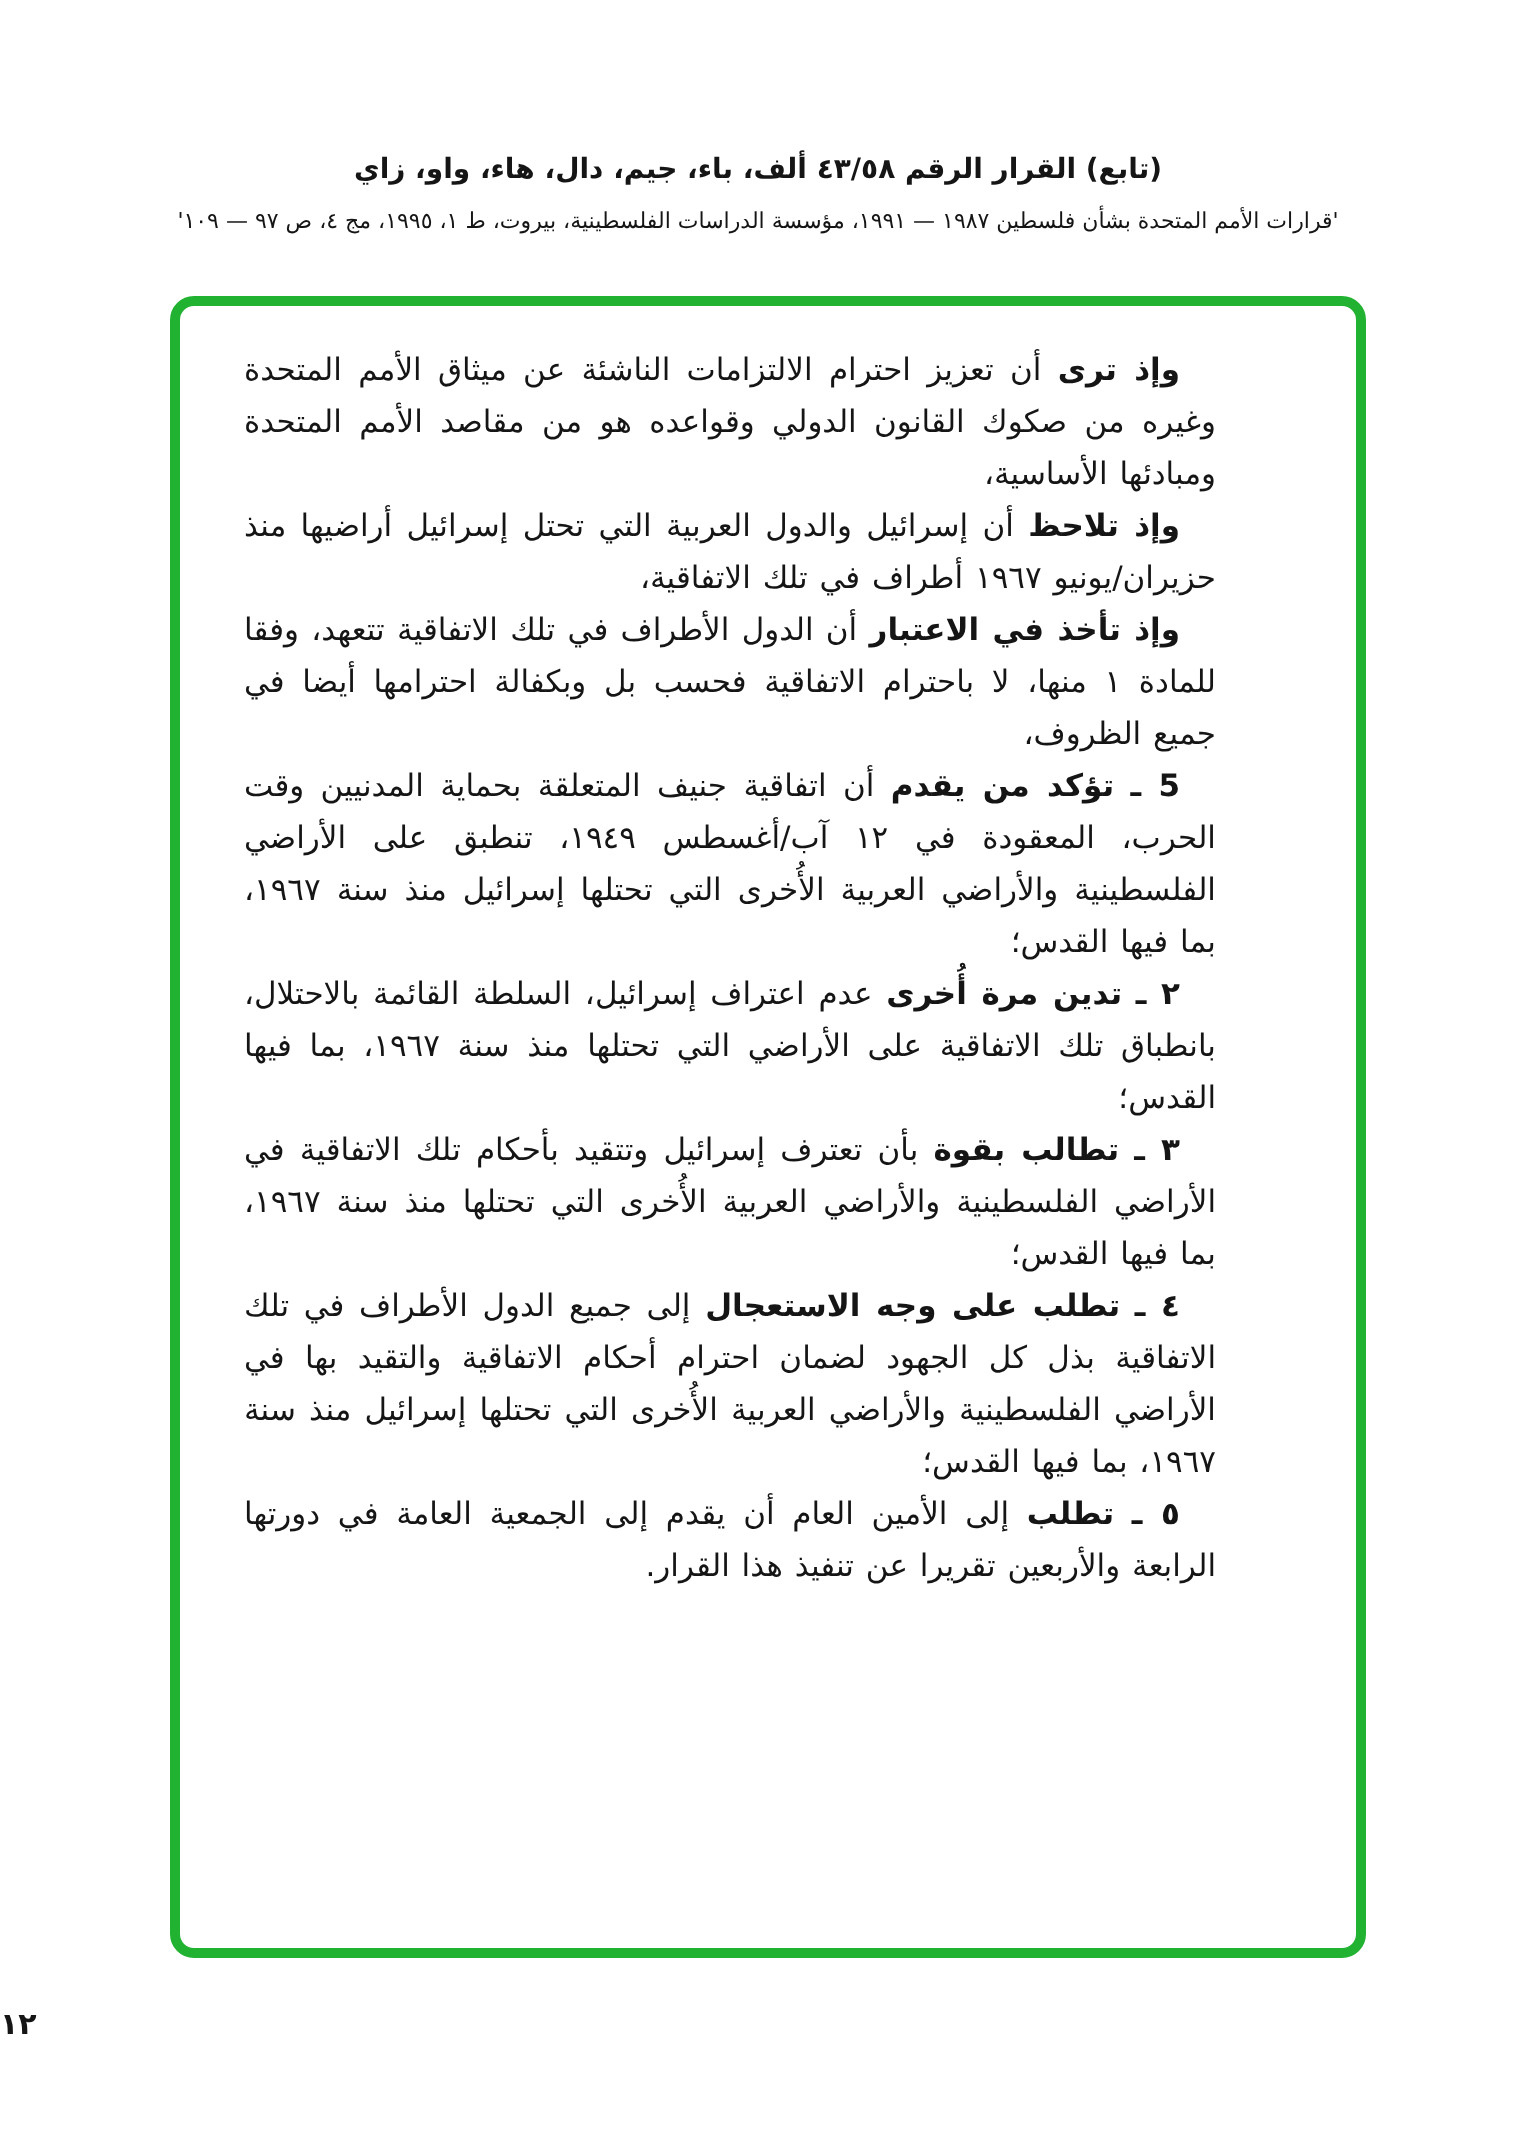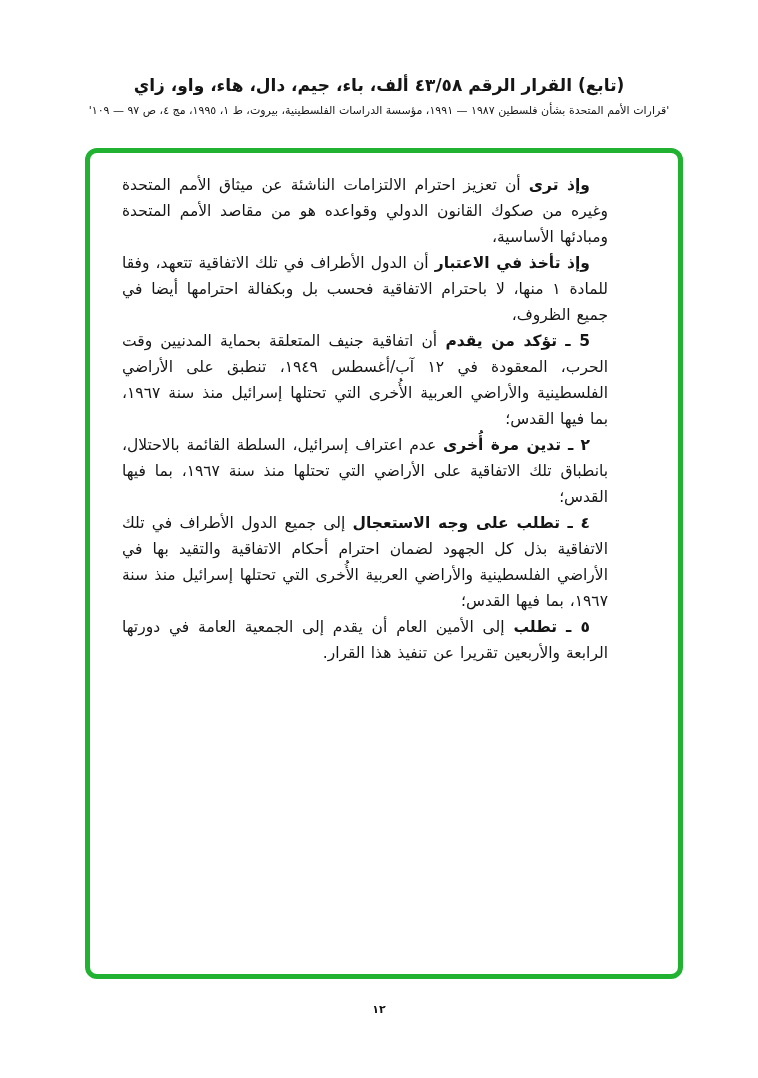--- a/index.html
+++ b/index.html
@@ -18,21 +18,21 @@
   
   .page-header {
     position: absolute;
     top: 74px;
     left: 0;
     right: 0;
     text-align: center;
     direction: rtl;
   }
   .header-title {
-    font-size: 17px;
+    font-size: 14px;
     font-weight: bold;
     line-height: 22px;
     letter-spacing: 0.2px;
   }
   .header-citation {
     margin-top: 8px;
     font-size: 11px;
     font-weight: normal;
     line-height: 14px;
   }
@@ -75,22 +75,22 @@
     direction: rtl;
     text-align: justify;
     text-indent: 0;
   }
   
   .page-number {
     position: absolute;
     top: 1003px;
     left: 0;
     right: 0;
-    text-align: center;
-    font-size: 11px;
+    text-align: left;
+    font-size: 15px;
     font-weight: bold;
     direction: rtl;
   }
 </style>
 </head>
 <body style="color: rgb(21, 21, 21);">
 
 <header class="page-header">
   <div class="header-title">(تابع) القرار الرقم ٤٣/٥٨ ألف، باء، جيم، دال، هاء، واو، زاي</div>
   <div class="header-citation">'قرارات الأمم المتحدة بشأن فلسطين ١٩٨٧ — ١٩٩١، مؤسسة الدراسات الفلسطينية، بيروت، ط ١، ١٩٩٥، مج ٤، ص ٩٧ — ١٠٩'</div>
@@ -99,38 +99,47 @@
 <div class="resolution-frame" style="border-color: rgb(34, 178, 50);"></div>
 
 <main class="text-column">
 
   <p class="para">
     <span class="lead">وإذ ترى</span>
     <span class="rest">أن تعزيز احترام الالتزامات الناشئة عن ميثاق الأمم المتحدة وغيره من صكوك القانون الدولي وقواعده هو من مقاصد الأمم المتحدة ومبادئها الأساسية،</span>
   </p>
 
 
+  <p class="para">
+    <span class="lead">وإذ تلاحظ</span>
+    <span class="rest">أن إسرائيل والدول العربية التي تحتل إسرائيل أراضيها منذ حزيران/يونيو ١٩٦٧ أطراف في تلك الاتفاقية،</span>
+  </p>
 
   <p class="para">
     <span class="lead">وإذ تأخذ في الاعتبار</span>
     <span class="rest">أن الدول الأطراف في تلك الاتفاقية تتعهد، وفقا للمادة ١ منها، لا باحترام الاتفاقية فحسب بل وبكفالة احترامها أيضا في جميع الظروف،</span>
   </p>
 
   <p class="para">
     <span class="num">5 ـ</span>
     <span class="lead">تؤكد من يقدم</span>
     <span class="rest">أن اتفاقية جنيف المتعلقة بحماية المدنيين وقت الحرب، المعقودة في ١٢ آب/أغسطس ١٩٤٩، تنطبق على الأراضي الفلسطينية والأراضي العربية الأُخرى التي تحتلها إسرائيل منذ سنة ١٩٦٧، بما فيها القدس؛</span>
   </p>
 
   <p class="para">
     <span class="num">٢ ـ</span>
     <span class="lead">تدين مرة أُخرى</span>
     <span class="rest">عدم اعتراف إسرائيل، السلطة القائمة بالاحتلال، بانطباق تلك الاتفاقية على الأراضي التي تحتلها منذ سنة ١٩٦٧، بما فيها القدس؛</span>
   </p>
 
+  <p class="para">
+    <span class="num">٣ ـ</span>
+    <span class="lead">تطالب بقوة</span>
+    <span class="rest">بأن تعترف إسرائيل وتتقيد بأحكام تلك الاتفاقية في الأراضي الفلسطينية والأراضي العربية الأُخرى التي تحتلها منذ سنة ١٩٦٧، بما فيها القدس؛</span>
+  </p>
 
   <p class="para">
     <span class="num">٤ ـ</span>
     <span class="lead">تطلب على وجه الاستعجال</span>
     <span class="rest">إلى جميع الدول الأطراف في تلك الاتفاقية بذل كل الجهود لضمان احترام أحكام الاتفاقية والتقيد بها في الأراضي الفلسطينية والأراضي العربية الأُخرى التي تحتلها إسرائيل منذ سنة ١٩٦٧، بما فيها القدس؛</span>
   </p>
 
   <p class="para">
     <span class="num">٥ ـ</span>
     <span class="lead">تطلب</span>

